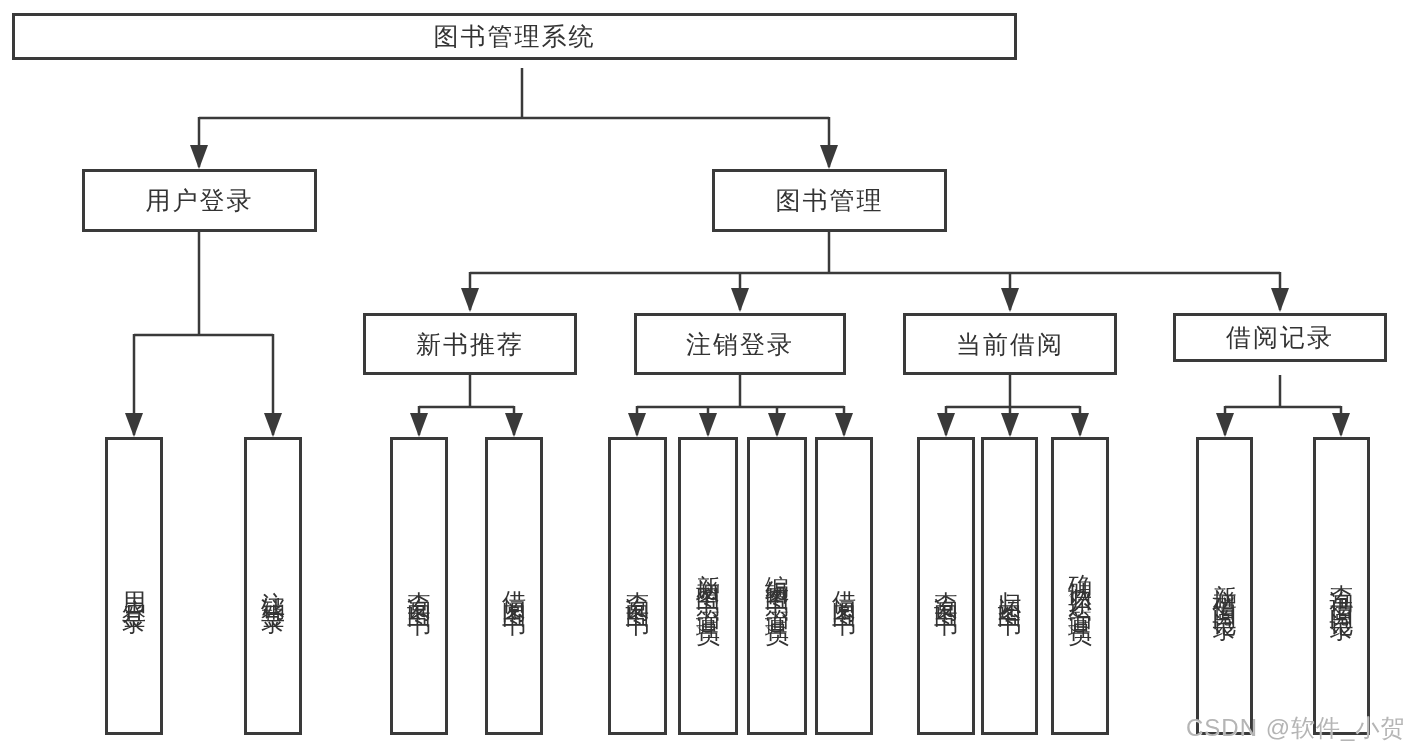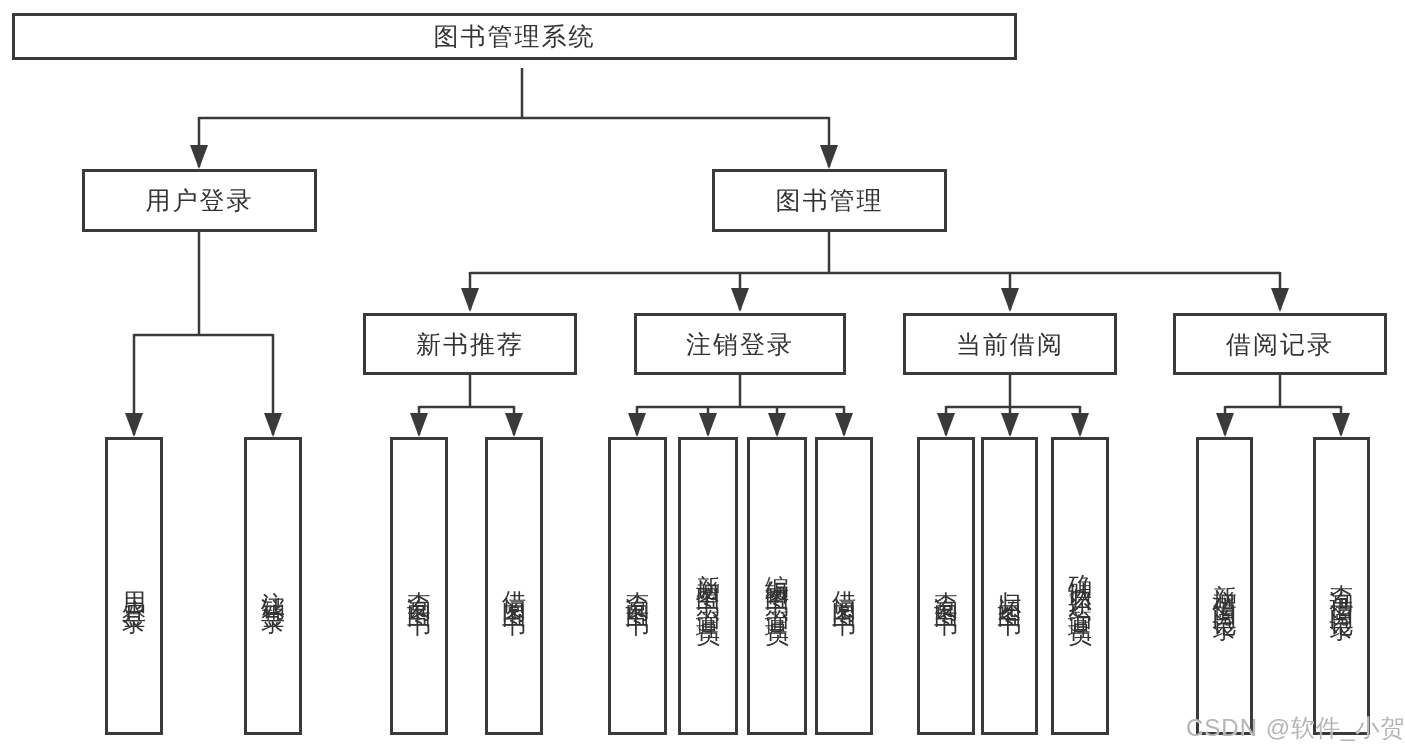--- a/index.html
+++ b/index.html
@@ -104,21 +104,21 @@
   </svg>
 
   <div class="box" style="left:12px; top:13px; width:1005px; height:47px;">图书管理系统</div>
 
   <div class="box" style="left:82px; top:169px; width:235px; height:63px;">用户登录</div>
   <div class="box" style="left:712px; top:169px; width:235px; height:63px;">图书管理</div>
 
   <div class="box" style="left:363px; top:313px; width:214px; height:62px;font-family:Liberation Serif, serif;">新书推荐</div>
   <div class="box" style="left:634px; top:313px; width:212px; height:62px;">注销登录</div>
   <div class="box" style="left:903px; top:313px; width:214px; height:62px;text-align:right;">当前借阅</div>
-  <div class="box" style="left:1173px; top:313px; width:214px; height:62px;">借阅记录</div>
+  <div class="box" style="left:1173px; top:313px; width:214px; height:49px;">借阅记录</div>
 
   <div class="box vbox" style="left:105px; top:437px; width:58px; height:298px;">用户登录</div>
   <div class="box vbox" style="left:244px; top:437px; width:58px; height:298px;">注销登录</div>
 
   <div class="box vbox" style="left:390px; top:437px; width:58px; height:298px;">查询图书</div>
   <div class="box vbox" style="left:485px; top:437px; width:58px; height:298px;">借阅图书</div>
 
   <div class="box vbox" style="left:608px; top:437px; width:59px; height:298px;">查询图书</div>
   <div class="box vbox" style="left:678px; top:437px; width:60px; height:298px;">新增图书（管理员）</div>
   <div class="box vbox" style="left:747px; top:437px; width:60px; height:298px;">编辑图书（管理员）</div>

